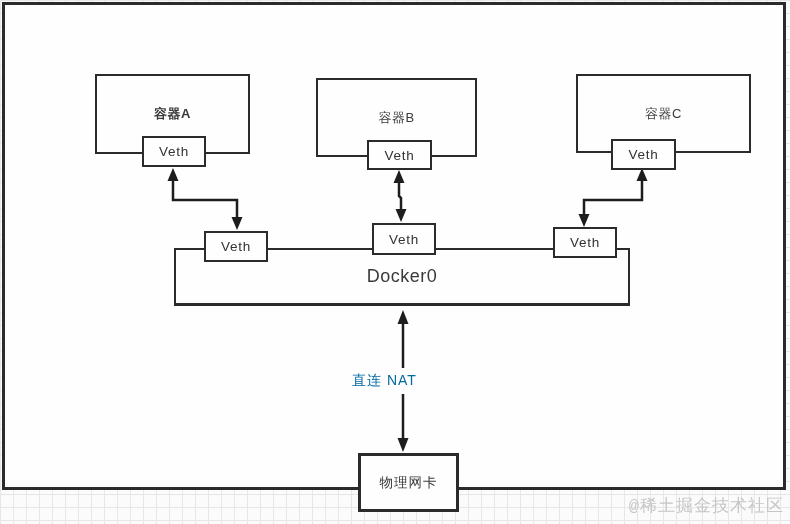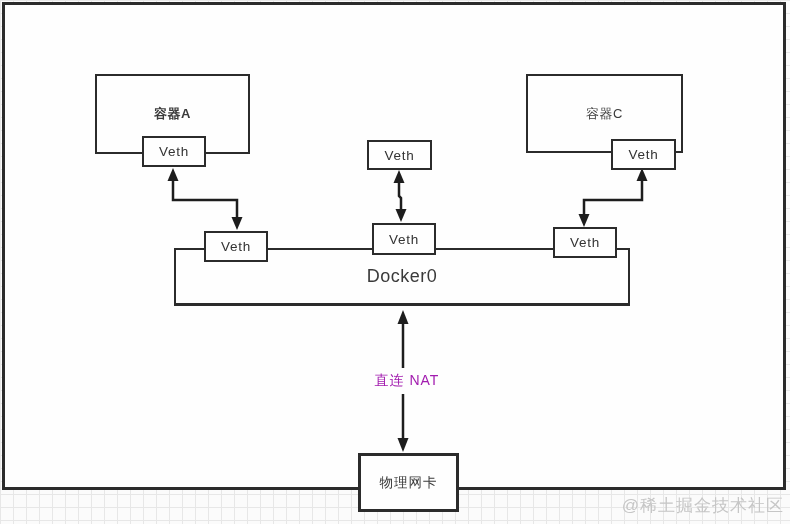--- a/index.html
+++ b/index.html
@@ -54,44 +54,44 @@
     font-size: 18px;
     letter-spacing: 0.5px;
     border-width: 2px;
     border-bottom-width: 3px;
     z-index: 2;
   }
   .nat-label {
     position: absolute;
     left: 352px; top: 372px;
     width: 110px;
-    text-align: center;
     font-size: 14px;
-    color: #a21caf;
+    color: #0369a1;
     letter-spacing: 1px;
     background: #fefefe;
     z-index: 3;
   }
   .nic-box {
     border-width: 3px;
     font-size: 13.5px;
     letter-spacing: 1px;
     z-index: 5;
   }
   .watermark {
     position: absolute;
     right: 6px; top: 494px;
     font-size: 17px;
     color: #c6c6c6;
     letter-spacing: 1px;
     z-index: 6;
+    font-family: Liberation Mono, monospace;
   }
   .c-a { left: 95px;  top: 74px; width: 155px; height: 80px; font-weight: bold; }
   .c-b { left: 316px; top: 78px; width: 161px; height: 79px; }
-  .c-c { left: 526px; top: 74px; width: 157px; height: 79px; }
+  .c-c { left: 576px; top: 74px; width: 175px; height: 79px; }
   .v-ua { left: 142px; top: 136px; width: 64px; height: 31px; }
   .v-ub { left: 367px; top: 140px; width: 65px; height: 30px; }
   .v-uc { left: 611px; top: 139px; width: 65px; height: 31px; }
   .v-la { left: 204px; top: 231px; width: 64px; height: 31px; }
   .v-lb { left: 372px; top: 223px; width: 64px; height: 32px; }
   .v-lc { left: 553px; top: 227px; width: 64px; height: 31px; }
   .bridge { left: 174px; top: 248px; width: 456px; height: 58px; }
   .nic { left: 358px; top: 453px; width: 101px; height: 59px; }
 </style>
 </head>
@@ -121,20 +121,23 @@
       <line x1="403" y1="322" x2="403" y2="368"></line>
       <polygon points="403,310 397.5,324 408.5,324" stroke="none"></polygon>
       <line x1="403" y1="394" x2="403" y2="440"></line>
       <polygon points="403,452 397.5,438 408.5,438" stroke="none"></polygon>
     </g>
   </svg>
 
   <div class="box container-box c-a">
     <span>容器A</span>
   </div>
+  <div class="box container-box c-b">
+    <span>容器B</span>
+  </div>
   <div class="box container-box c-c">
     <span>容器C</span>
   </div>
 
   <div class="box veth-box v-ua">
     <span>Veth</span>
   </div>
   <div class="box veth-box v-ub">
     <span>Veth</span>
   </div>

